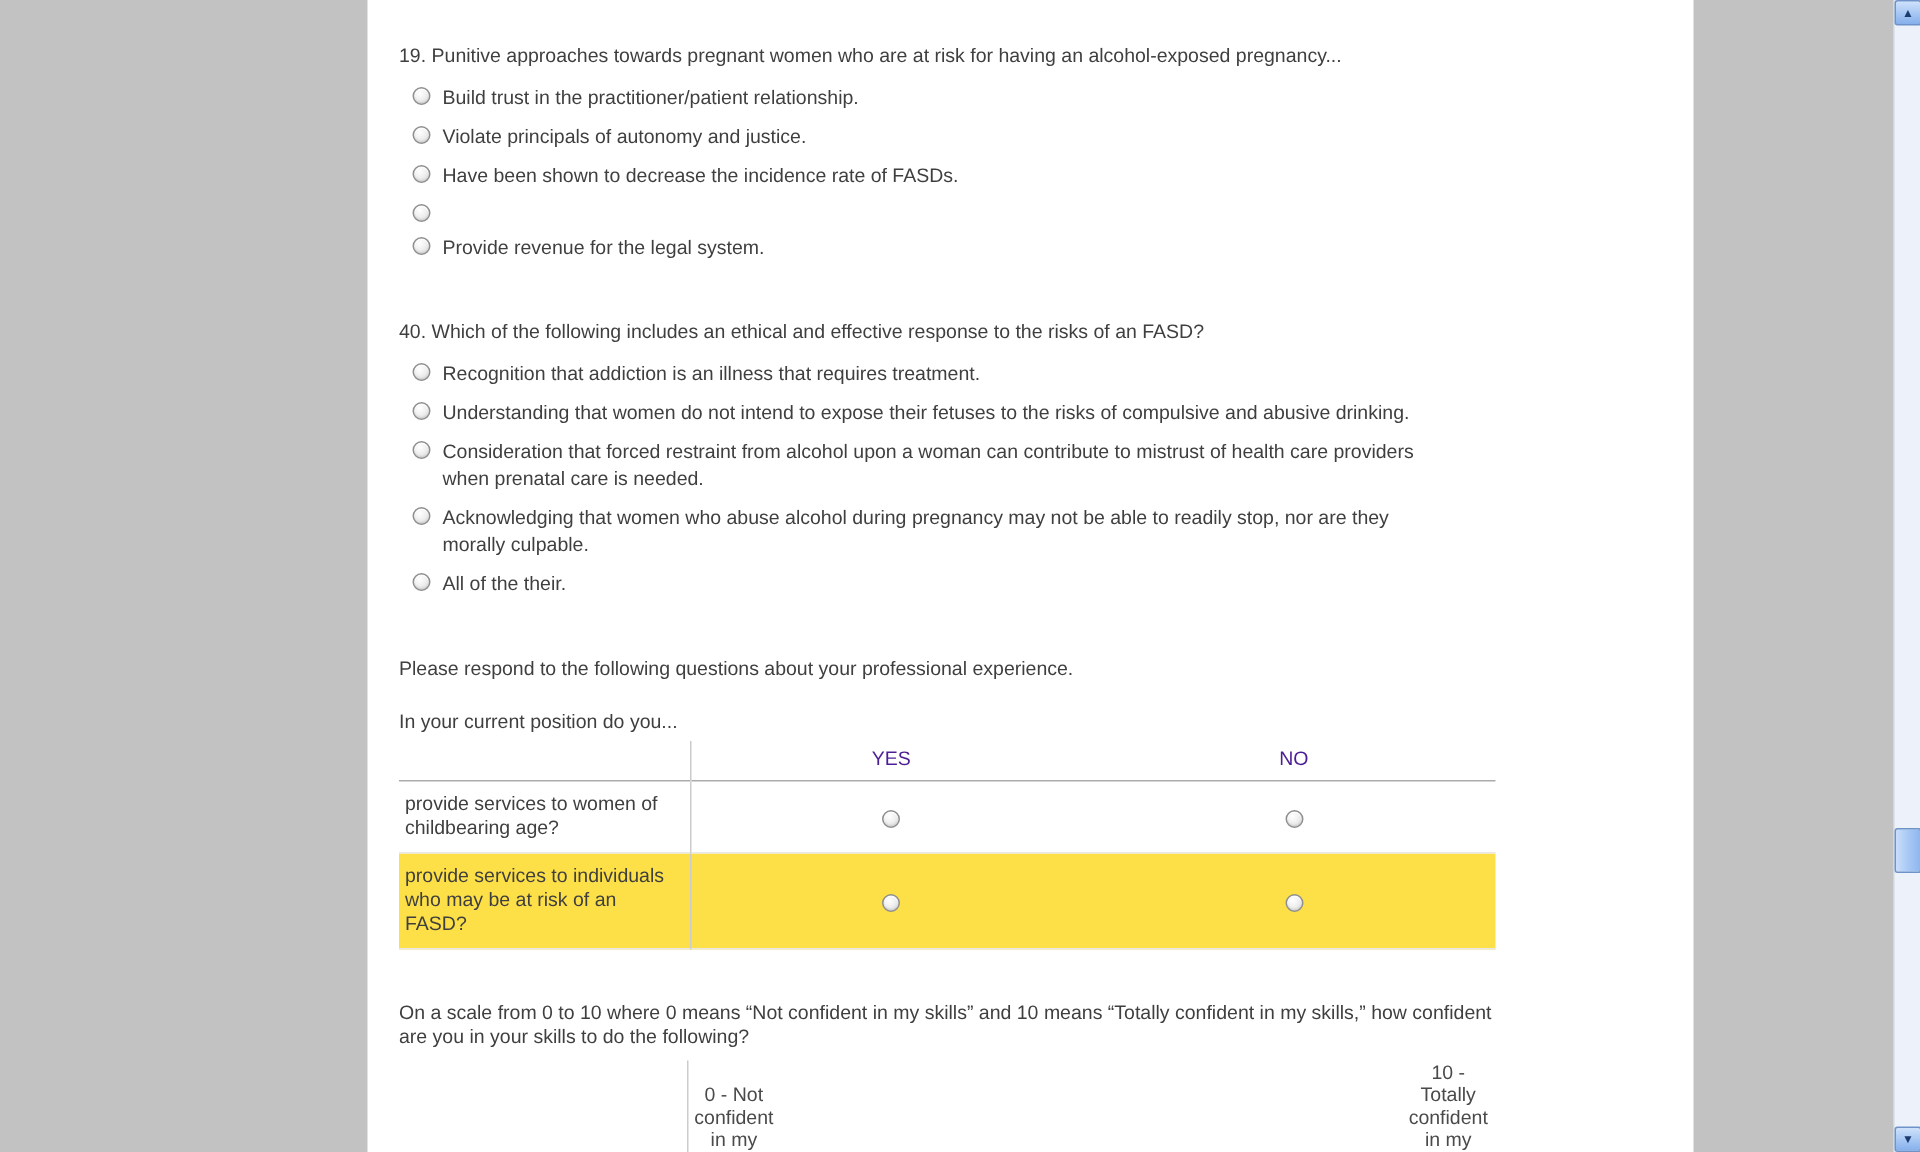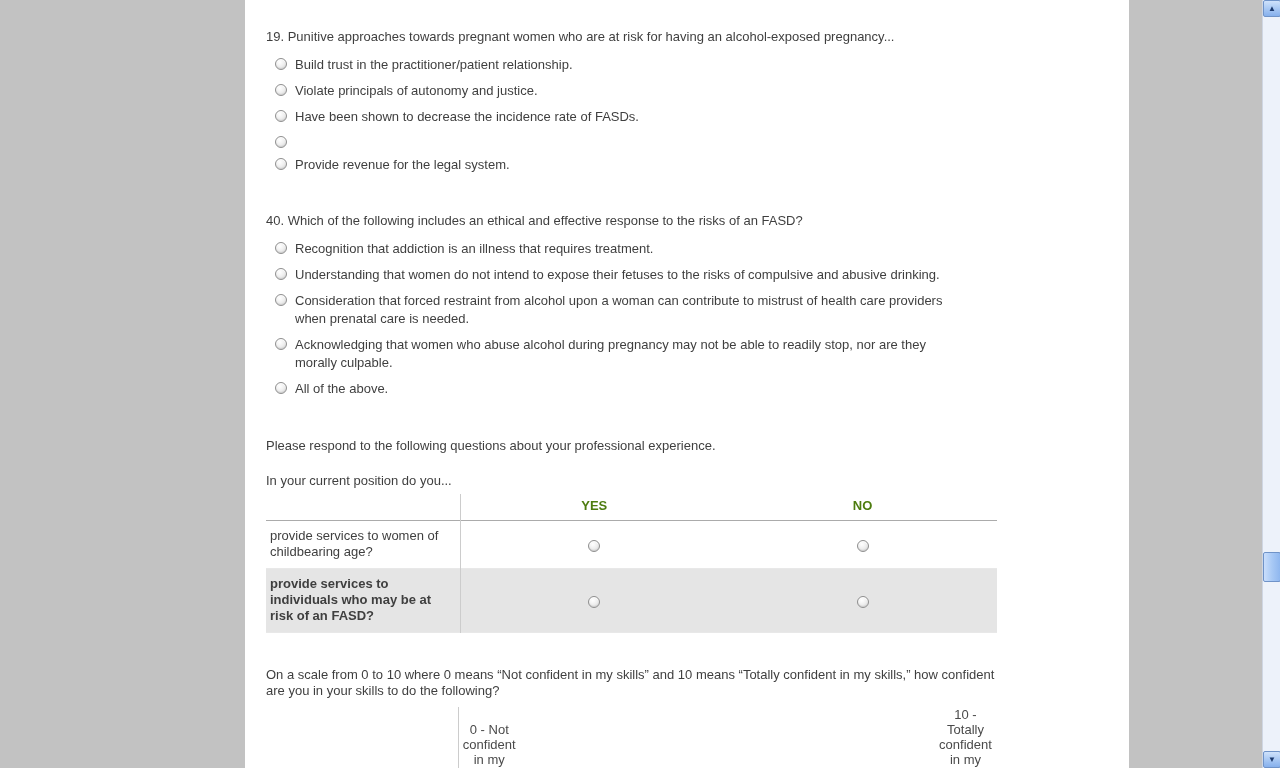--- a/index.html
+++ b/index.html
@@ -32,26 +32,26 @@
 
   .spacer-q20 { height: 30px; }
   .spacer-exp { height: 31px; }
 
   .intro-text { line-height: 18px; margin-top: 0; }
   .prompt-text { line-height: 18px; margin-top: 17px; }
 
   
   .yn-table { width: 731px; border-collapse: collapse; margin-top: 4px; }
   .yn-table thead tr { border-bottom: 1px solid #ababab; }
-  .yn-table th { font-weight: bold; color: #4d7c0f; text-align: center; padding: 4px 0 7px; }
+  .yn-table th { font-weight: normal; color: #4c1d95; text-align: center; padding: 4px 0 7px; }
   .yn-table th.stub { width: 194px; }
   .yn-table th.c-yes { width: 268px; border-left: 1px solid #cccccc; }
   .yn-table th.c-no  { width: 269px; }
   .yn-table tbody tr { border-bottom: 1px solid #e8e8e8; }
-  .yn-table tbody tr.alt { background: #e5e5e5; font-weight: bold; }
+  .yn-table tbody tr.alt { background: #fde047; }
   .yn-table td.stub { text-align: left; padding: 7px 12px 8px 4px; line-height: 16px; }
   .yn-table td.ans { text-align: center; border-left: 1px solid #cccccc; }
   .yn-table td.ans.second { border-left: none; }
   .yn-table td.ans .radio { margin-top: 0; vertical-align: middle; }
 
   .scale-text { line-height: 16px; margin-top: 34px; max-width: 731px; }
 
   
   .conf-table { width: 731px; border-collapse: collapse; table-layout: fixed; margin-top: 8px; }
   .conf-table thead tr { border-bottom: 1px solid #ababab; }
@@ -128,21 +128,21 @@
         <label class="option">
           <span class="radio"></span>
           <span class="opt-label">Consideration that forced restraint from alcohol upon a woman can contribute to mistrust of health care providers when prenatal care is needed.</span>
         </label>
         <label class="option">
           <span class="radio"></span>
           <span class="opt-label">Acknowledging that women who abuse alcohol during pregnancy may not be able to readily stop, nor are they morally culpable.</span>
         </label>
         <label class="option">
           <span class="radio"></span>
-          <span class="opt-label">All of the above.</span>
+          <span class="opt-label">All of the their.</span>
         </label>
       </div>
     </div>
 
     <div class="spacer-exp"></div>
 
     <div class="intro-text">Please respond to the following questions about your professional experience.</div>
     <div class="prompt-text">In your current position do you...</div>
 
     <table class="yn-table">

